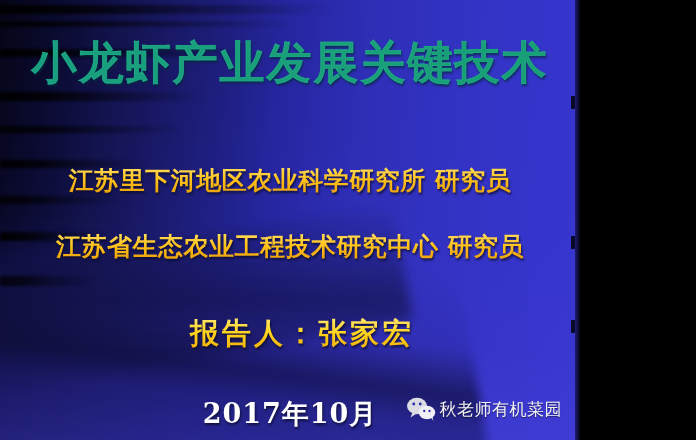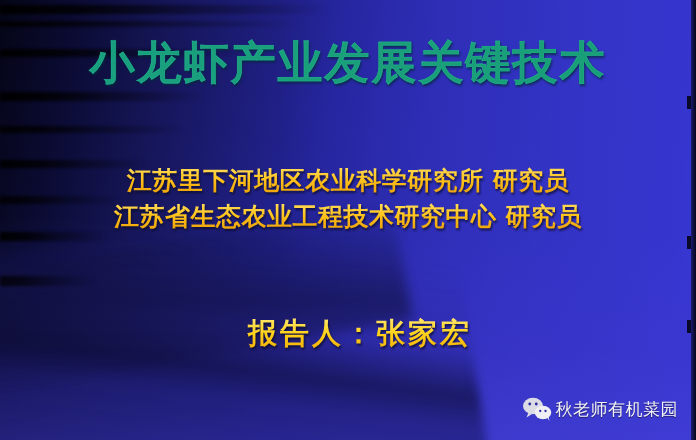--- a/index.html
+++ b/index.html
@@ -2,21 +2,21 @@
 <html><head>
 <meta charset="utf-8">
 <style>
   html, body {
     margin: 0;
     padding: 0;
     background: #000;
   }
   #slide {
     position: relative;
-    width: 696px;
+    width: 580px;
     height: 440px;
     overflow: hidden;
     font-family: "DejaVu Sans", "Liberation Sans", sans-serif;
     background: #2b2ba6;
   }
 
   
   .bg-base {
     position: absolute;
     inset: 0;
@@ -159,21 +159,21 @@
     letter-spacing: 0.5px;
     color: #ffc81e;
     background: linear-gradient(180deg, #ffe36b 0%, #ffc21a 48%, #e89b06 100%);
     -webkit-background-clip: text;
     background-clip: text;
     -webkit-text-fill-color: transparent;
     filter: drop-shadow(1px 2px 1px rgba(10,10,40,0.8));
     white-space: nowrap;
   }
   .sub1 { top: 148px; margin-top: 16px; }
-  .sub2 { top: 200px; }
+  .sub2 { top: 230px; }
 
   .presenter {
     position: absolute;
     top: 314px;
     left: 0; right: 0;
     text-align: center;
     font-family: "DejaVu Serif", "Liberation Serif", serif;
     font-size: 29px;
     font-weight: 700;
     letter-spacing: 3px;
@@ -253,20 +253,21 @@
   <div class="content">
 
     <div class="title">小龙虾产业发展关键技术</div>
 
     <div class="sub sub1">江苏里下河地区农业科学研究所  研究员</div>
 
     <div class="sub sub2">江苏省生态农业工程技术研究中心   研究员</div>
 
     <div class="presenter">报告人：张家宏</div>
 
+    <div class="date">2017年10月</div>
   </div>
 
   <div class="wechat">
     <span class="wechat-icon-wrap">
       <svg class="wechat-icon" viewBox="0 0 60 52" xmlns="http://www.w3.org/2000/svg">
 
         <ellipse cx="22" cy="20" rx="20" ry="16.5" fill="#dcdce4"></ellipse>
         <path d="M13 33 L9 43 L20 36 Z" fill="#dcdce4"></path>
         <circle cx="15.5" cy="16" r="2.8" fill="#2b2ba6"></circle>
         <circle cx="28.5" cy="16" r="2.8" fill="#2b2ba6"></circle>

